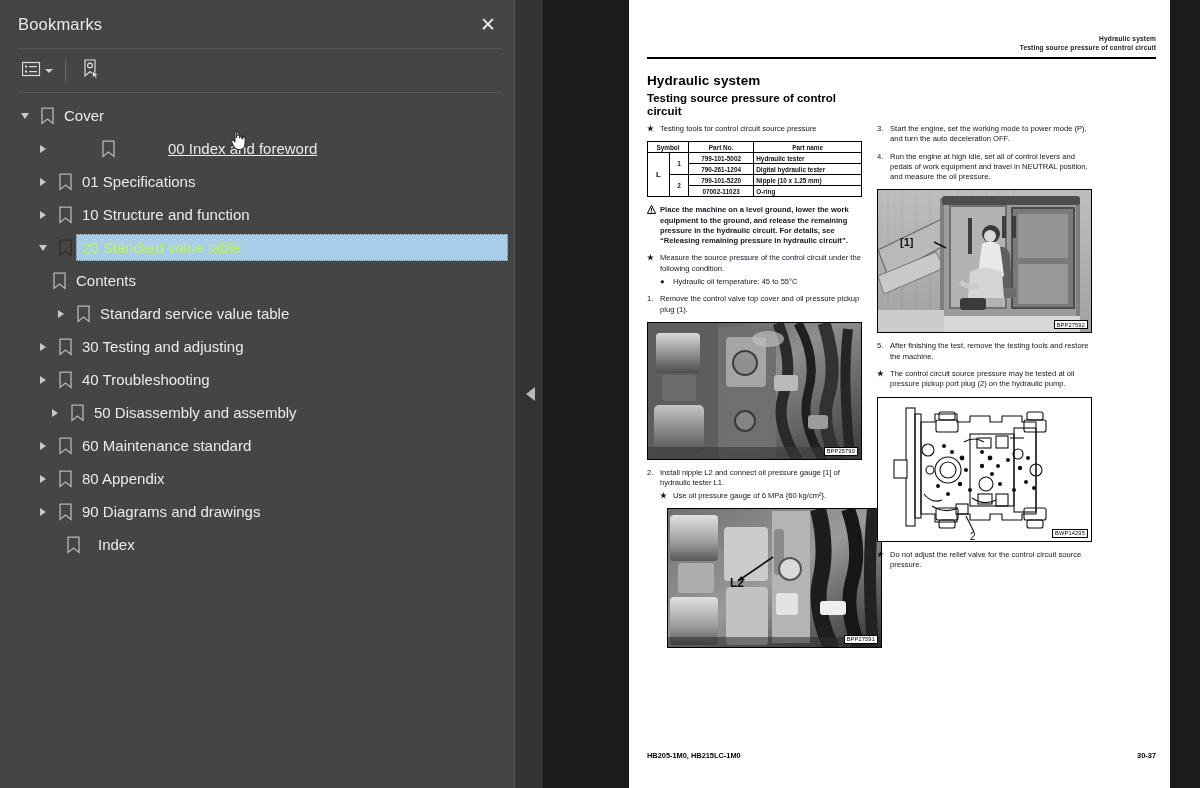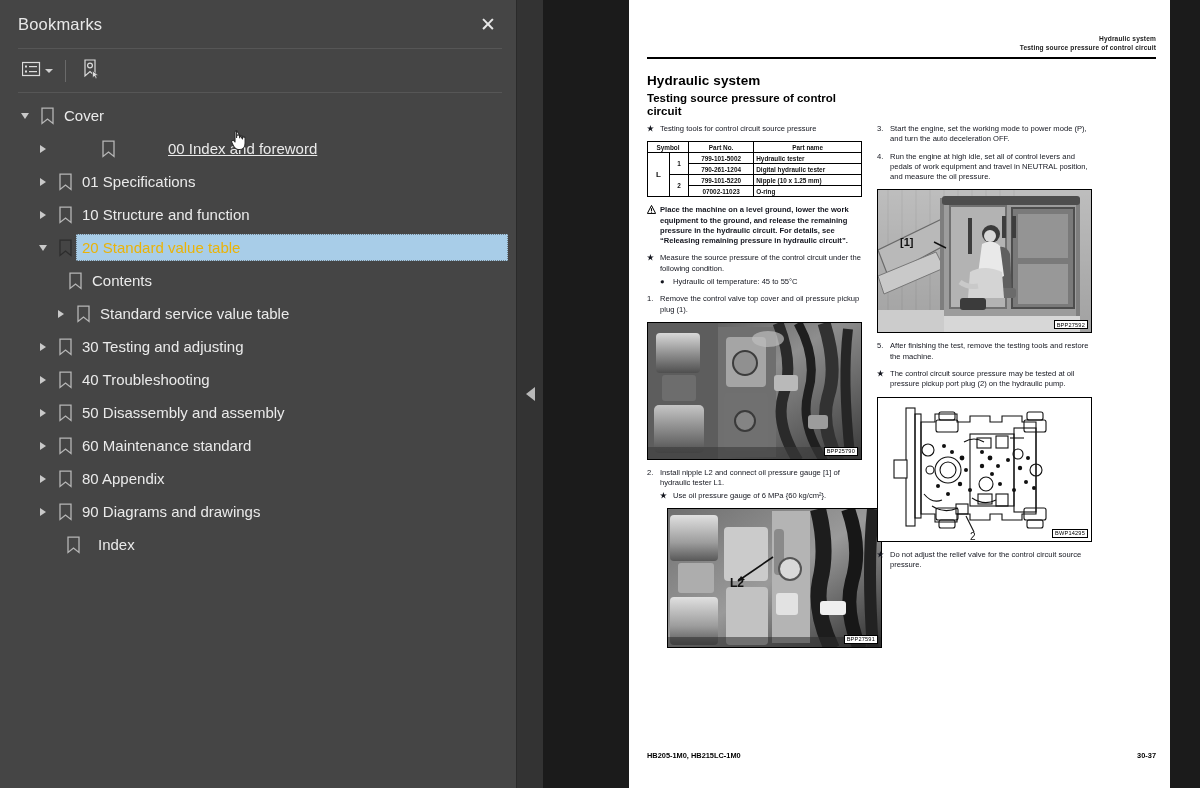--- a/index.html
+++ b/index.html
@@ -86,21 +86,21 @@
     font-size: 15px; color: #eaeaea; white-space: nowrap;
     padding-left: 6px;
   }
   .row.selected {
     
   }
   .row.selected .sel-band {
     position: absolute; left: 0; right: 8px; top: 3px; bottom: 3px;
     background: #a8cde8; border: 1px dotted #6b7b86;
   }
-  .row.selected .row-label { color: #eab308; position: relative; z-index: 2; }
+  .row.selected .row-label { color: #bef264; position: relative; z-index: 2; }
   .row.selected .bm-icon, .row.selected .twisty { position: relative; z-index: 2; }
   .row .sel-band { display: none; }
   .row.selected .sel-band { display: block; }
 
   .row.hovered .row-label { text-decoration: underline; }
 
   
   #cursor { position: absolute; left: 229px; top: 129px; width: 20px; height: 24px; pointer-events:none; z-index: 50; }
 
   
@@ -266,21 +266,21 @@
           <div class="twisty">
             <div class="tw-down"></div>
           </div>
           <div class="bm-icon">
             <svg width="15" height="18" viewBox="0 0 15 18">
               <path d="M2 1.2 H13 V16.5 L7.5 12 L2 16.5 Z" fill="none" stroke="#2d2d2d" stroke-width="1.3"></path>
             </svg>
           </div>
           <div class="row-label">20 Standard value table</div>
         </div>
-        <div class="row" style="padding-left: 42px;">
+        <div class="row" style="padding-left: 26px;">
           <div class="twisty empty">
             <div class="tw-right"></div>
           </div>
           <div class="bm-icon">
             <svg width="15" height="18" viewBox="0 0 15 18">
               <path d="M2 1.2 H13 V16.5 L7.5 12 L2 16.5 Z" fill="none" stroke="#b6b6b6" stroke-width="1.3"></path>
             </svg>
           </div>
           <div class="row-label">Contents</div>
         </div>
@@ -310,21 +310,21 @@
           <div class="twisty">
             <div class="tw-right"></div>
           </div>
           <div class="bm-icon">
             <svg width="15" height="18" viewBox="0 0 15 18">
               <path d="M2 1.2 H13 V16.5 L7.5 12 L2 16.5 Z" fill="none" stroke="#b6b6b6" stroke-width="1.3"></path>
             </svg>
           </div>
           <div class="row-label">40 Troubleshooting</div>
         </div>
-        <div class="row" style="padding-left: 32px;">
+        <div class="row" style="padding-left: 44px;">
           <div class="twisty">
             <div class="tw-right"></div>
           </div>
           <div class="bm-icon">
             <svg width="15" height="18" viewBox="0 0 15 18">
               <path d="M2 1.2 H13 V16.5 L7.5 12 L2 16.5 Z" fill="none" stroke="#b6b6b6" stroke-width="1.3"></path>
             </svg>
           </div>
           <div class="row-label">50 Disassembly and assembly</div>
         </div>

